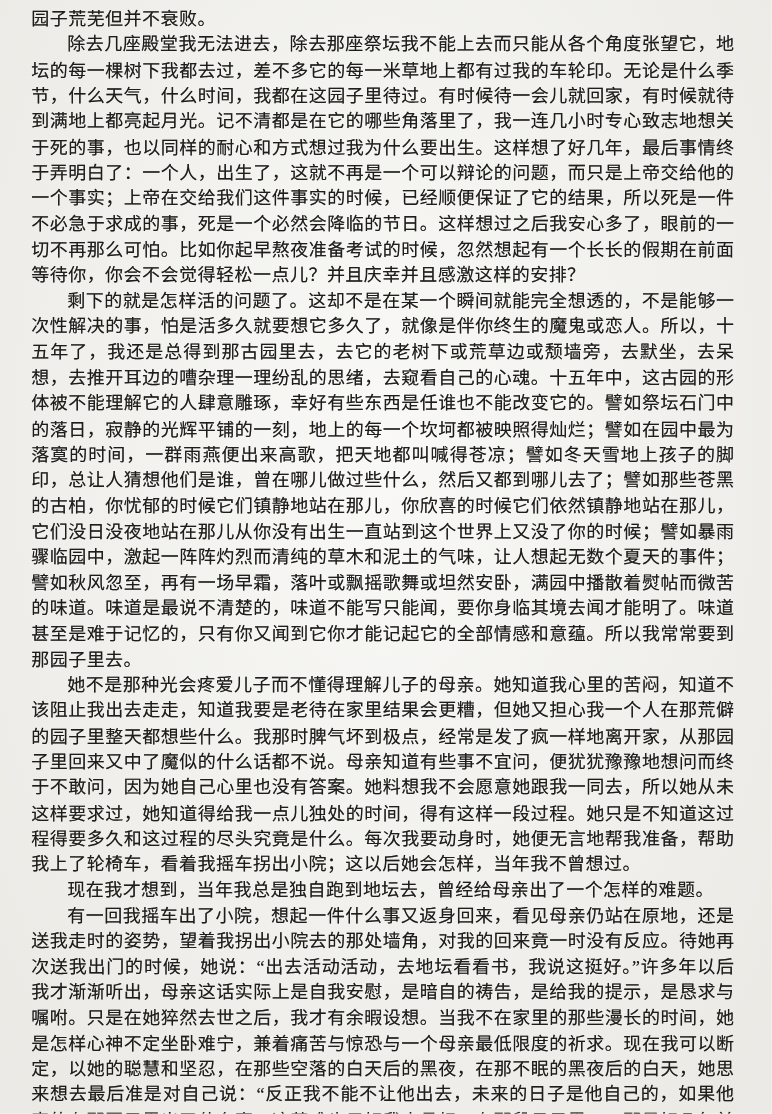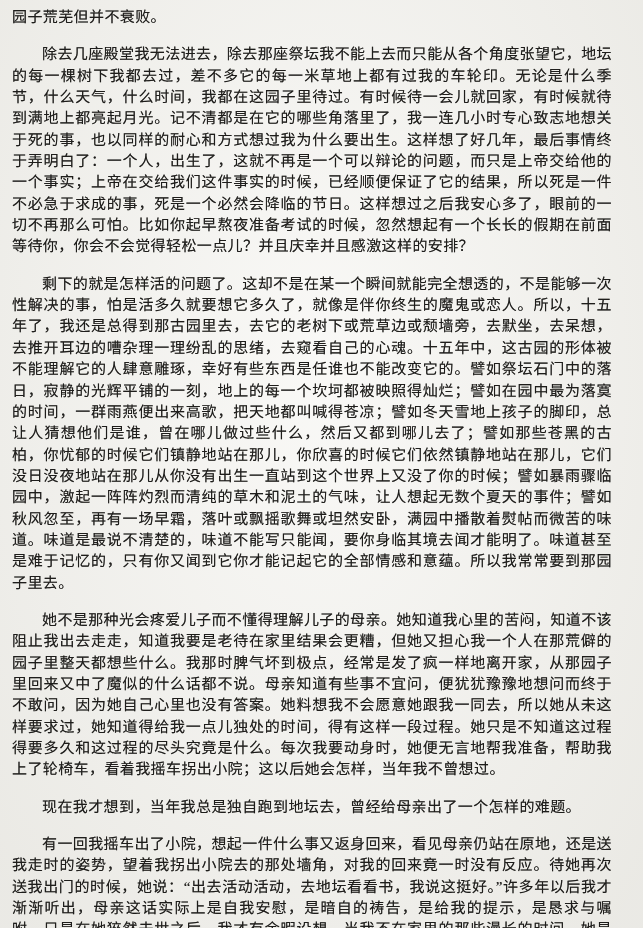--- a/index.html
+++ b/index.html
@@ -13,39 +13,38 @@
     background: #f4f3ef;
   }
   .page {
     position: relative;
     width: 643px;
     height: 928px;
     box-sizing: border-box;
     background:
       radial-gradient(ellipse at 50% 40%, rgba(255,255,255,0.55), rgba(0,0,0,0.03) 95%),
       #f2f1ec;
-    padding: 7px 31px 0 12px;
+    padding: 7px 31px 0 26px;
     font-family: "Liberation Serif", "DejaVu Serif", serif;
     color: #1e1d1b;
   }
   .text-block {
     width: 100%;
   }
   .para {
     margin: 0;
     font-size: 15px;
     line-height: 21.35px;
     text-align: justify;
     letter-spacing: 0.4px;
     word-break: break-all;
     text-shadow: 0 0 0.4px rgba(30,29,27,0.55);
   }
   .para.indent {
     text-indent: 2em;
-    margin-top: 16px;
   }
 </style>
 </head>
 <body>
 
 <div class="page">
   <div class="text-block">
     <p class="para">园子荒芜但并不衰败。</p>
     <p class="para indent">除去几座殿堂我无法进去，除去那座祭坛我不能上去而只能从各个角度张望它，地坛的每一棵树下我都去过，差不多它的每一米草地上都有过我的车轮印。无论是什么季节，什么天气，什么时间，我都在这园子里待过。有时候待一会儿就回家，有时候就待到满地上都亮起月光。记不清都是在它的哪些角落里了，我一连几小时专心致志地想关于死的事，也以同样的耐心和方式想过我为什么要出生。这样想了好几年，最后事情终于弄明白了：一个人，出生了，这就不再是一个可以辩论的问题，而只是上帝交给他的一个事实；上帝在交给我们这件事实的时候，已经顺便保证了它的结果，所以死是一件不必急于求成的事，死是一个必然会降临的节日。这样想过之后我安心多了，眼前的一切不再那么可怕。比如你起早熬夜准备考试的时候，忽然想起有一个长长的假期在前面等待你，你会不会觉得轻松一点儿？并且庆幸并且感激这样的安排？</p>
     <p class="para indent">剩下的就是怎样活的问题了。这却不是在某一个瞬间就能完全想透的，不是能够一次性解决的事，怕是活多久就要想它多久了，就像是伴你终生的魔鬼或恋人。所以，十五年了，我还是总得到那古园里去，去它的老树下或荒草边或颓墙旁，去默坐，去呆想，去推开耳边的嘈杂理一理纷乱的思绪，去窥看自己的心魂。十五年中，这古园的形体被不能理解它的人肆意雕琢，幸好有些东西是任谁也不能改变它的。譬如祭坛石门中的落日，寂静的光辉平铺的一刻，地上的每一个坎坷都被映照得灿烂；譬如在园中最为落寞的时间，一群雨燕便出来高歌，把天地都叫喊得苍凉；譬如冬天雪地上孩子的脚印，总让人猜想他们是谁，曾在哪儿做过些什么，然后又都到哪儿去了；譬如那些苍黑的古柏，你忧郁的时候它们镇静地站在那儿，你欣喜的时候它们依然镇静地站在那儿，它们没日没夜地站在那儿从你没有出生一直站到这个世界上又没了你的时候；譬如暴雨骤临园中，激起一阵阵灼烈而清纯的草木和泥土的气味，让人想起无数个夏天的事件；譬如秋风忽至，再有一场早霜，落叶或飘摇歌舞或坦然安卧，满园中播散着熨帖而微苦的味道。味道是最说不清楚的，味道不能写只能闻，要你身临其境去闻才能明了。味道甚至是难于记忆的，只有你又闻到它你才能记起它的全部情感和意蕴。所以我常常要到那园子里去。</p>

